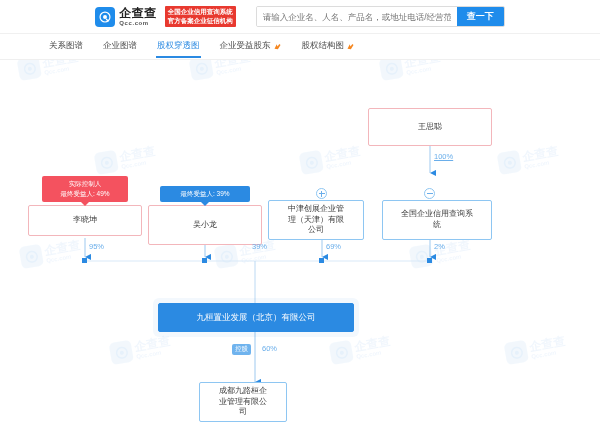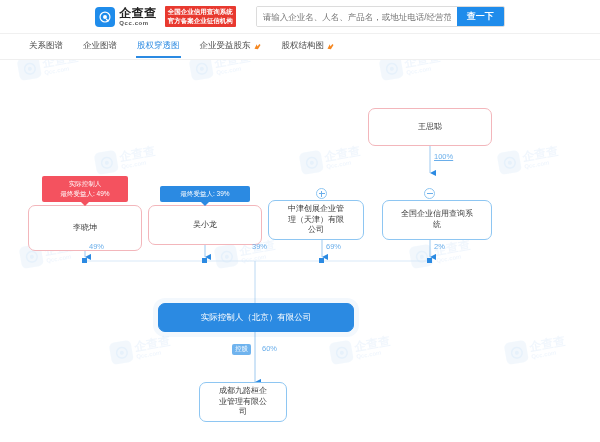--- a/index.html
+++ b/index.html
@@ -52,21 +52,21 @@
     height:26px; display:flex; align-items:center;
     background:#fff; position:relative; z-index:30;
     border-bottom:1px solid #efefef;
   }
   .crumb {
     display:flex; align-items:center; gap:3px;
     margin-left:128px; color:#2b8ae2; font-size:8.5px; white-space:nowrap;
     cursor:pointer;
   }
   .crumb svg { display:block; }
-  .tabs { display:flex; align-items:center; gap:18px; margin-left:28px; }
+  .tabs { display:flex; align-items:center; gap:18px; margin-left:48px; }
   .tab {
     font-size:8.5px; color:#4a4a4a; padding:4px 1px 5px;
     position:relative; cursor:pointer; white-space:nowrap;
     display:flex; align-items:center; gap:2px;
   }
   .tab.active { color:#2b8ae2; }
   .tab.active::after {
     content:""; position:absolute; left:0; right:0; bottom:-1px;
     height:2px; background:#2b8ae2;
   }
@@ -88,21 +88,21 @@
   }
   .wm-t { display:flex; flex-direction:column; line-height:1; }
   .wm-cn { font-size:12px; font-weight:bold; color:#e3eefb; }
   .wm-en { font-size:6px; font-weight:bold; color:#e3eefb; margin-top:1px; }
 
   .layer { position:absolute; inset:0; z-index:5; }
   svg.lines { position:absolute; inset:0; width:600px; height:382px; z-index:4; }
 
   .node {
     position:absolute; background:#fff; border:1px solid #f3b6bb;
-    border-radius:7px; display:flex; align-items:center; justify-content:center;
+    border-radius:2px; display:flex; align-items:center; justify-content:center;
     text-align:center; font-size:8px; color:#3c3c3c; line-height:1.35;
     padding:2px 17px; cursor:pointer; z-index:6;
   }
   .node.blue { border-color:#8ec6f2; }
   .node.primary {
     background:#2b8ae2; border-color:#2b8ae2; color:#fff;
     font-size:8.5px; box-shadow:0 0 0 5px rgba(43,138,226,.06);
   }
 
   .tag {
@@ -378,24 +378,24 @@
     <div class="pct" style="left:434px; top:92px;text-decoration:underline;">100%</div>
 
     <div class="tag red" style="left:42px; top:116px; width:86px;">
       <div>实际控制人</div>
       <div>最终受益人: 49%</div>
     </div>
     <div class="tag blue" style="left:160px; top:126px; width:90px;">
       <div>最终受益人: 39%</div>
     </div>
 
-    <div class="node" style="left:28px; top:145px; width:114px; height:46px;">
+    <div class="node" style="left:28px; top:145px; width:114px; height:31px;">
       <span>李晓坤</span>
     </div>
-    <div class="pct" style="left:89px; top:182px;">49%</div>
+    <div class="pct" style="left:89px; top:182px;">95%</div>
 
     <div class="node" style="left:148px; top:145px; width:114px; height:40px;">
       <span>吴小龙</span>
     </div>
     <div class="pct" style="left:209px; top:182px;margin-left:43px;">39%</div>
 
     <div class="node blue" style="left:268px; top:140px; width:96px; height:40px;">
       <span>中津创展企业管理（天津）有限公司</span>
     </div>
     <div class="expander" style="left:316px; top:128px;">
@@ -406,21 +406,21 @@
 
     <div class="node blue" style="left:382px; top:140px; width:110px; height:40px;">
       <span>全国企业信用查询系统</span>
     </div>
     <div class="expander" style="left:424px; top:128px;">
       <i class="h"></i>
     </div>
     <div class="pct" style="left:434px; top:182px;">2%</div>
 
     <div class="node primary" style="left:158px; top:243px; width:196px; height:29px;">
-      <span>实际控制人（北京）有限公司</span>
+      <span>九桓置业发展（北京）有限公司</span>
     </div>
     <div class="ctrl-badge" style="left:232px; top:284px;">控股</div>
     <div class="pct" style="left:262px; top:284px;">60%</div>
 
     <div class="node blue" style="left:199px; top:322px; width:88px; height:40px;">
       <span>成都九路桓企业管理有限公司</span>
     </div>
 
   </div>
 </div>

